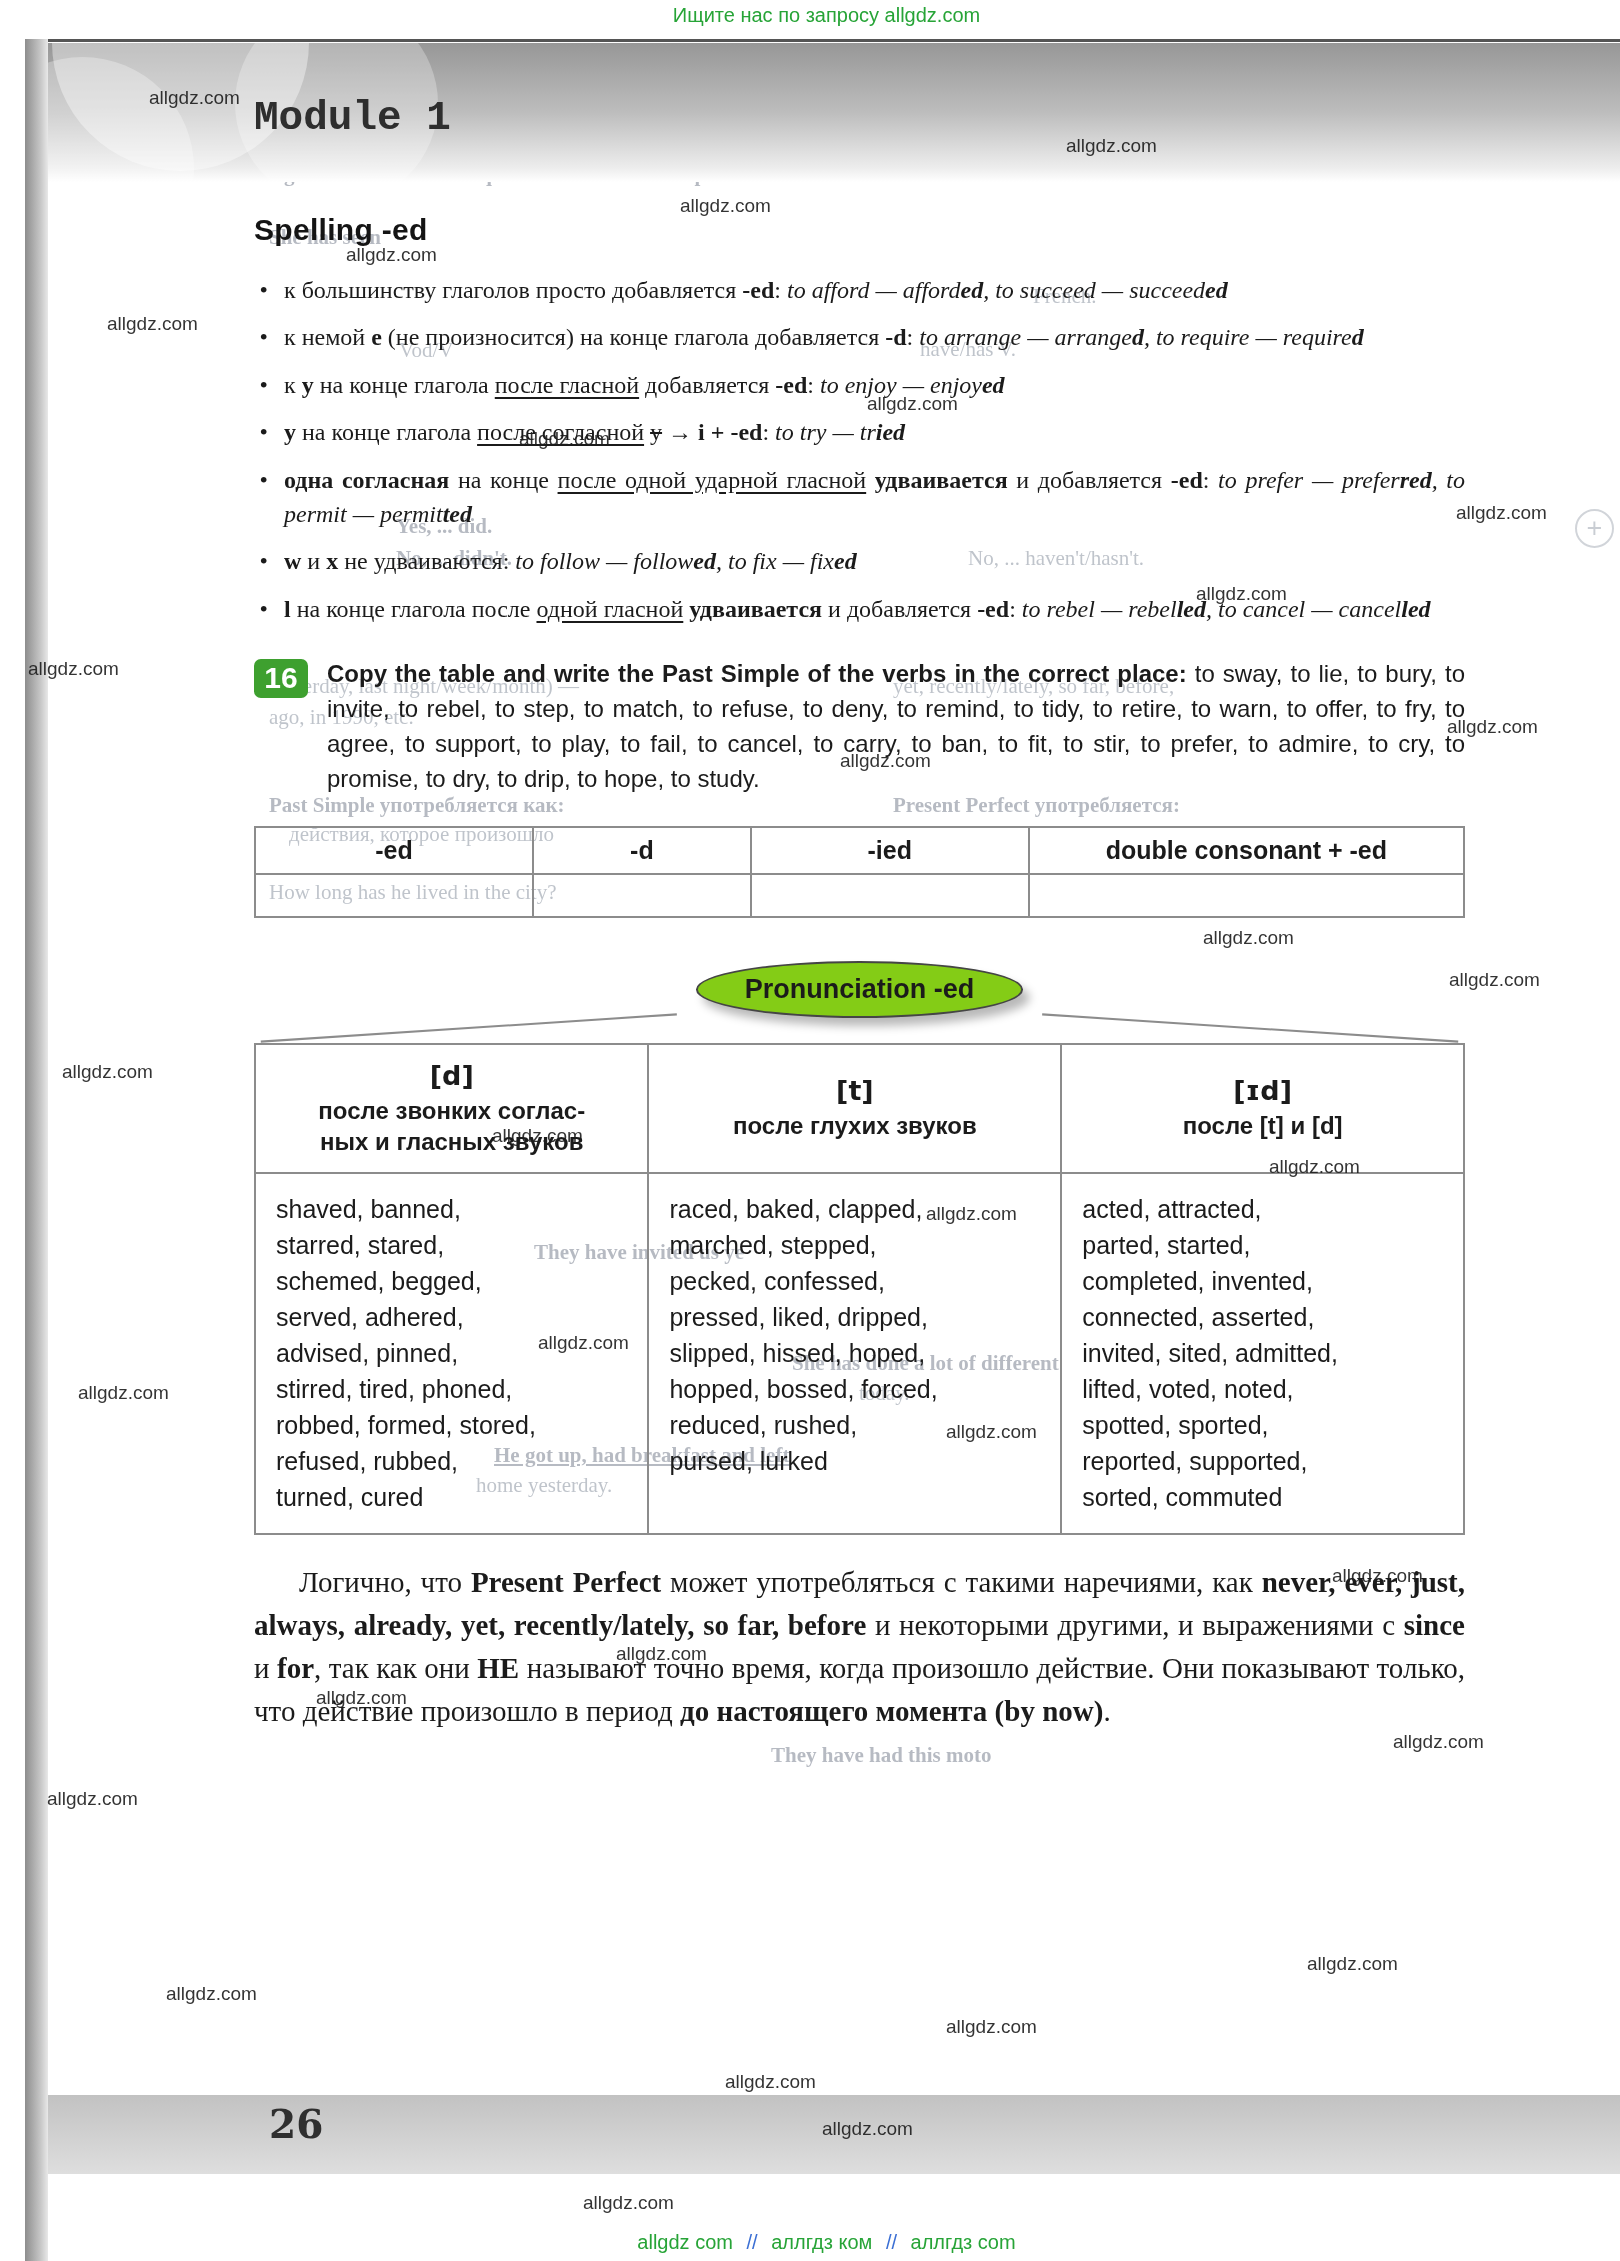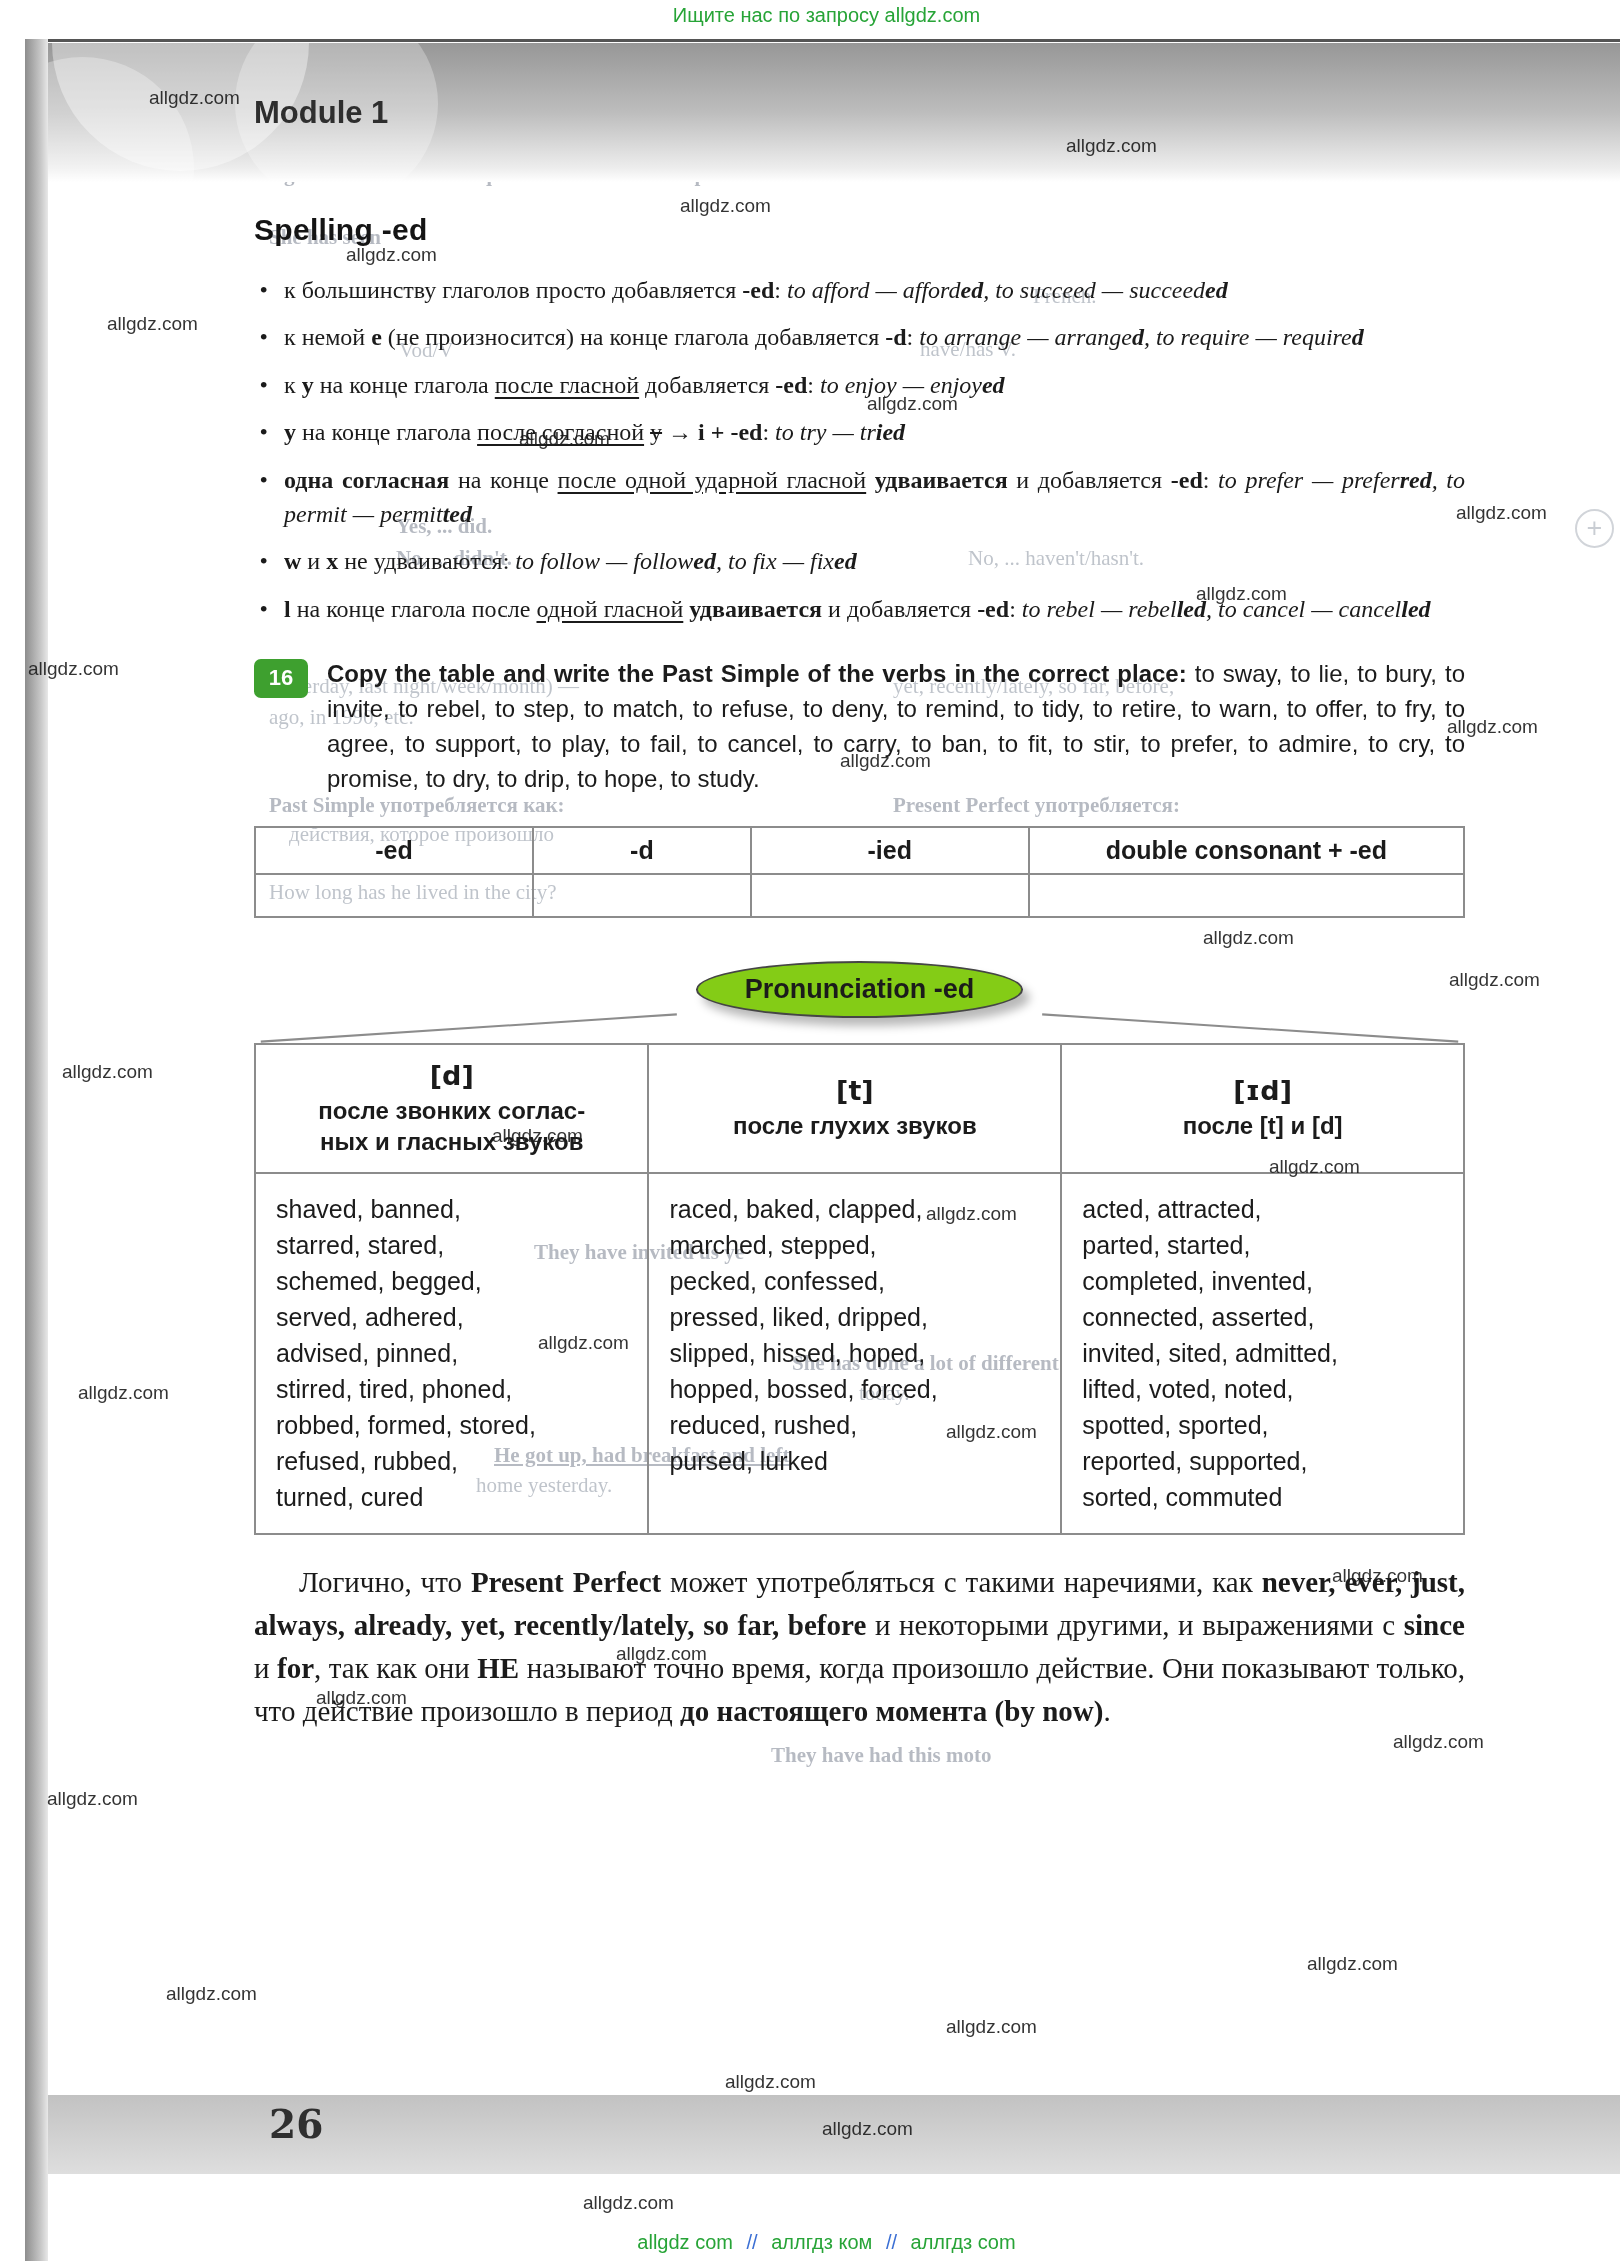--- a/index.html
+++ b/index.html
@@ -16,37 +16,37 @@
   .frame-right{position:absolute;right:4px;top:39px;bottom:0;width:2px;background:#c2c2c2;z-index:3;}
 
   .header-band{position:absolute;left:5.4px;right:4px;top:43px;height:139px;overflow:hidden;z-index:1;
          background:linear-gradient(to bottom,#979797,#bdbdbd 50%,#ededed 90%,#ffffff);}
   .hb-circle{position:absolute;border-radius:50%;background:rgba(255,255,255,.4);}
   .hb-c1{width:257px;height:257px;left:27px;top:-129px;}
   .hb-c2{width:223px;height:223px;left:-54px;top:13.5px;background:rgba(255,255,255,.3);}
   .hb-c3{width:203px;height:203px;left:210px;top:-41px;background:rgba(255,255,255,.28);}
 
   .module-title{position:absolute;left:234px;top:95px;z-index:2;
-        font-family:Liberation Sans, sans-serif;font-weight:bold;font-size:31px;color:#2e2e2e;}
+        font-family:Liberation Mono, monospace;font-weight:bold;font-size:41px;color:#2e2e2e;}
 
   .content{position:absolute;left:234px;top:203px;width:1211px;z-index:2;}
 
   .spelling-title{text-align:left;font:bold 30px "Liberation Sans",sans-serif;color:#141414;
         margin:9.5px 0 26px;letter-spacing:0.3px;}
 
   .rules{list-style:none;margin:0;padding:0;}
   .rules li{position:relative;padding-left:30px;margin-bottom:13.5px;
         font-size:24px;line-height:1.42;text-align:justify;}
   .rules li::before{content:"•";position:absolute;left:5.4px;}
   .rules u{text-underline-offset:4px;}
 
   .exercise{display:flex;gap:19px;margin-top:31px;
         font-family:"Liberation Sans",sans-serif;font-size:24px;line-height:1.45;}
   .ex-num{flex:0 0 54px;height:39px;background:var(--green,#3ea02f);color:#fff;font-weight:bold;
-        font-size:22px;display:flex;align-items:center;justify-content:center;border-radius:6.8px;margin-top:1.4px;}
+        font-size:30px;display:flex;align-items:center;justify-content:center;border-radius:6.8px;margin-top:1.4px;}
   .ex-body{flex:1;text-align:justify;}
   .bold-line{font-weight:bold;margin-bottom:5.4px;}
 
   .t16{width:100%;border-collapse:collapse;margin-top:30px;}
   .t16 th{border:2px solid #8c8c8c;font:bold 25px "Liberation Sans",sans-serif;padding:8px 5.4px;text-align:center;}
   .t16 td{border:2px solid #8c8c8c;height:43px;}
 
   .pron-oval-wrap{margin-top:43px;text-align:center;position:relative;z-index:2;}
   .pron-oval{display:inline-block;border:2.7px solid #454545;border-radius:50%;padding:10.8px 47px;
         font:bold 27px "Liberation Sans",sans-serif;background:#84cc16;

